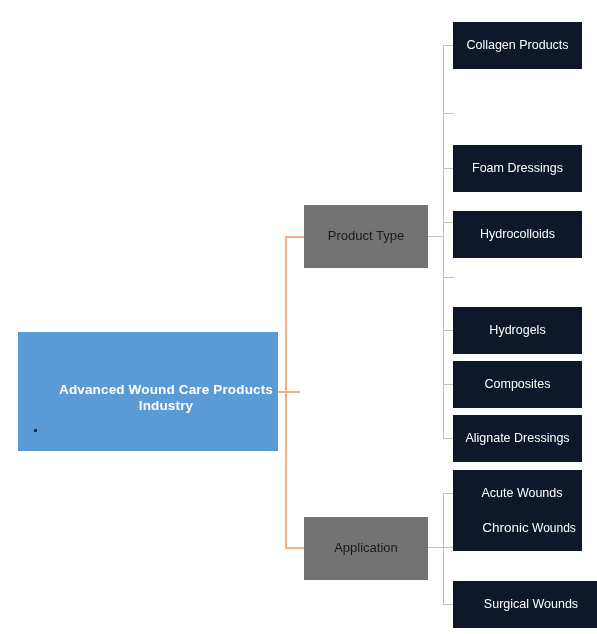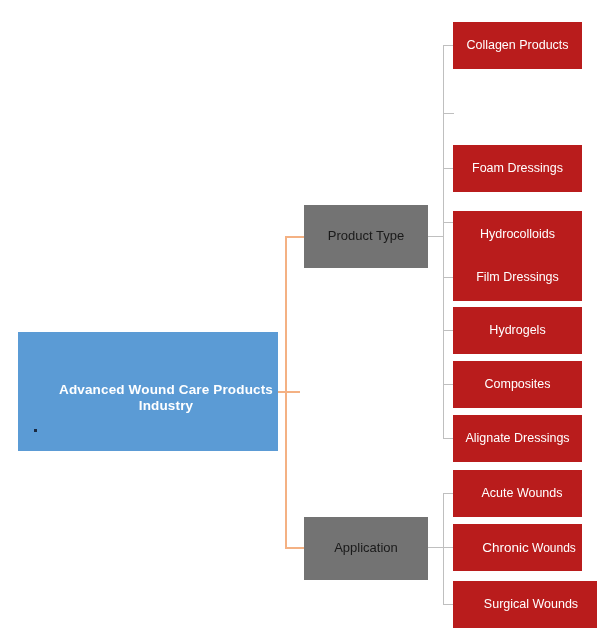--- a/index.html
+++ b/index.html
@@ -46,21 +46,21 @@
     background: #1b2a41;
     left: 16px;
     top: 97px;
   }
   .branch-node {
     background: #737373;
     color: #1a1a1a;
     font-size: 13px;
   }
   .leaf-node {
-    background: #b91c1c;
+    background: #0f172a;
     color: #ffffff;
     font-size: 12.5px;
   }
   .leaf-node.two-line {
     line-height: 1.25;
   }
   .leaf-mixed .big {
     font-size: 13.5px;
   }
   .leaf-mixed .small {
@@ -128,41 +128,38 @@
 
 
   <div class="node leaf-node" style="left:453px; top:145px; width:129px; height:47px;">
     <span>Foam Dressings</span>
   </div>
 
   <div class="node leaf-node" style="left:453px; top:199px; width:129px; height:47px;margin-top:12px;">
     <span>Hydrocolloids</span>
   </div>
 
-  <div class="node leaf-node" style="left:453px; top:254px; width:129px; height:47px;">
-    <span>Film Dressings</span>
-  </div>
 
   <div class="node leaf-node" style="left:453px; top:307px; width:129px; height:47px;">
     <span>Hydrogels</span>
   </div>
 
   <div class="node leaf-node" style="left:453px; top:361px; width:129px; height:47px;">
     <span>Composites</span>
   </div>
 
   <div class="node leaf-node" style="left:453px; top:415px; width:129px; height:47px;">
     <span>Alignate Dressings</span>
   </div>
 
   <div class="node leaf-node" style="left:453px; top:470px; width:129px; height:47px;padding-left:9px;">
     <span>Acute Wounds</span>
   </div>
 
-  <div class="node leaf-node leaf-mixed" style="left:453px; top:524px; width:129px; height:47px;padding-left:23px;">
+  <div class="node leaf-node leaf-mixed" style="left:453px; top:504px; width:129px; height:47px;padding-left:23px;">
     <span><span class="big">Chronic</span><span class="small"> Wounds</span></span>
   </div>
 
   <div class="node leaf-node" style="left:453px; top:581px; width:156px; height:47px;">
     <span>Surgical Wounds</span>
   </div>
 
 </div>
 
 </body></html>

